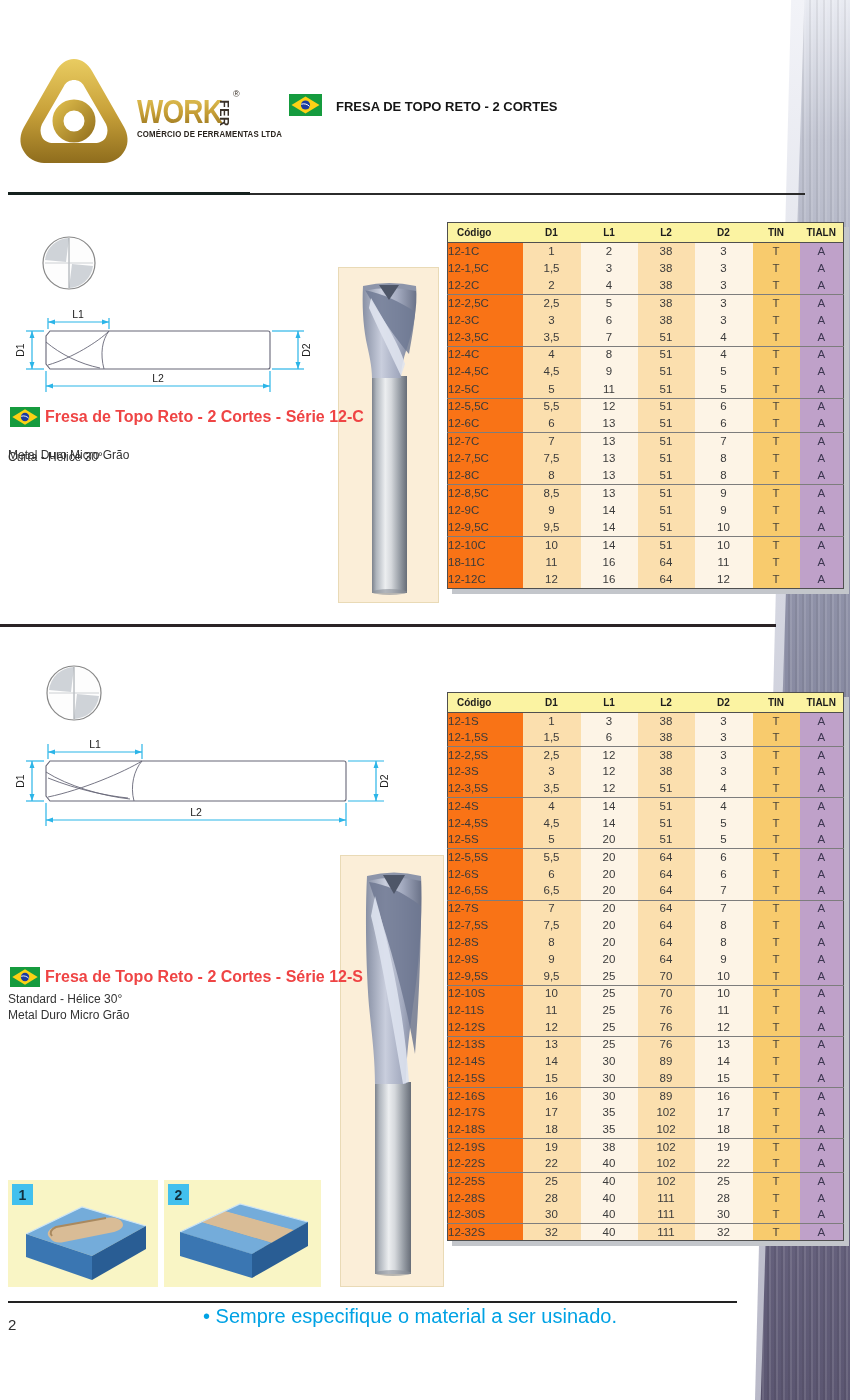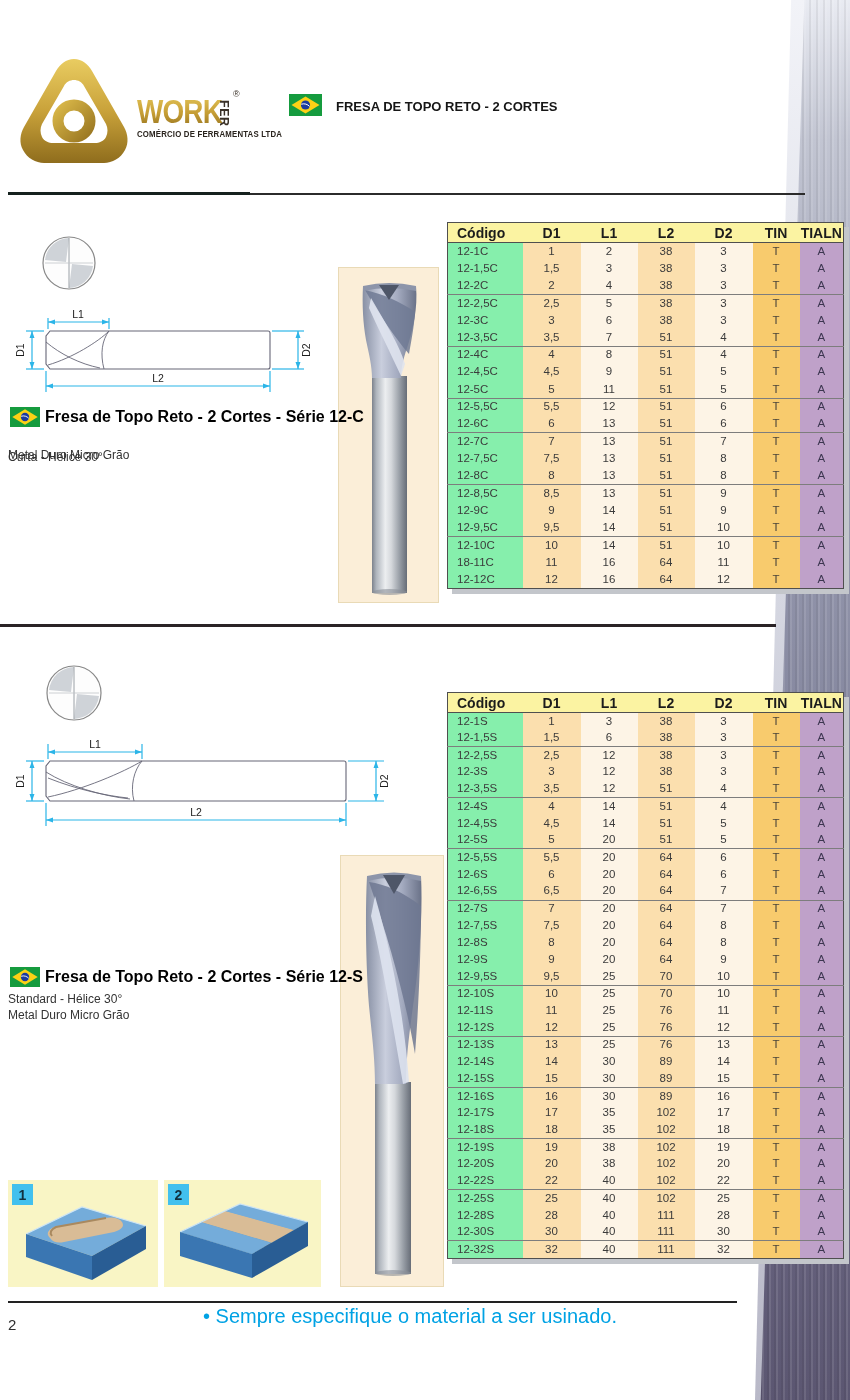--- a/index.html
+++ b/index.html
@@ -41,21 +41,21 @@
   }
   .logo-reg { position:absolute; left:233px; top:89px; font-size:9px; color:#3a3128; }
   .logo-sub {
     position:absolute; left:137px; top:129px; font-size:8.5px; font-weight:bold; color:#2a241e;
     transform:scaleX(.92); transform-origin:left top; white-space:nowrap; letter-spacing:.2px;
   }
   .flag { position:absolute; }
   #title-flag { left:289px; top:94px; }
   .page-title { position:absolute; left:336px; top:99px; font-size:13px; font-weight:bold; color:#161616; }
   
-  .sec-title { position:absolute; font-size:16px; font-weight:bold; color:#000000; }
+  .sec-title { position:absolute; font-size:16px; font-weight:bold; color:#ef4444; }
   .sec-sub   { position:absolute; font-size:12px; color:#333; }
   #flag-s1 { left:10px; top:407px; }
   #s1-title { left:45px; top:408px; }
   #s1-sub1 { left:8px; top:432px;margin-top:18px; }
   #s1-sub2 { left:8px; top:448px; }
   #flag-s2 { left:10px; top:967px; }
   #s2-title { left:45px; top:968px; }
   #s2-sub1 { left:8px; top:992px; }
   #s2-sub2 { left:8px; top:1008px; }
   
@@ -68,30 +68,30 @@
   #photo-1 { left:338px; top:267px; width:101px; height:336px; }
   #photo-2 { left:340px; top:855px; width:104px; height:432px; }
   
   .spec-table {
     position:absolute; border-collapse:collapse; table-layout:fixed;
     border:1.5px solid #4f4f4f; box-shadow:5px 5px 0 #c3c6cb; background:#fff;
   }
   #table-1 { left:447px; top:222px; width:396px; }
   #table-2 { left:447px; top:692px; width:396px; }
   .spec-table th {
-    background:#fbf3a2; font-size:14px; font-weight:bold; color:#1c1c1c;
+    background:#fbf3a2; font-size:10px; font-weight:bold; color:#1c1c1c;
     height:20px; text-align:center; border-bottom:1.5px solid #4f4f4f; line-height:1;
   }
   .spec-table th:first-child { text-align:left; padding-left:9px; }
   .spec-table td {
     font-size:11.5px; color:#3b3b3b; text-align:center; line-height:1; padding:0;
   }
   #table-1 td { height:17.3px; }
   #table-2 td { height:17.06px; }
-  .spec-table td:first-child { text-align:left; padding-left:9px; background:#86efac; }
+  .spec-table td:first-child { text-align:left; background:#f97316; }
   .spec-table td.c1, .spec-table td.c3 { background:#fbdfae; }
   .spec-table td.c2, .spec-table td.c4 { background:#fdf4e6; }
   .spec-table td.c5 { background:#f8cb6d; color:#4a453a; }
   .spec-table td.c6 { background:#bfa1c9; color:#3c3650; }
   .spec-table tr.g td { border-top:1px solid #7d7d7d; }
   
   .app-panel { position:absolute; background:#f9f5c5; }
   #app-1 { left:8px;   top:1180px; width:150px; height:107px; }
   #app-2 { left:164px; top:1180px; width:157px; height:107px; }
   .app-badge {
@@ -777,29 +777,20 @@
         <tr class="g">
           <td class="c0">12-19S</td>
           <td class="c1">19</td>
           <td class="c2">38</td>
           <td class="c3">102</td>
           <td class="c4">19</td>
           <td class="c5">T</td>
           <td class="c6">A</td>
         </tr>
         <tr>
-          <td class="c0">12-20S</td>
-          <td class="c1">20</td>
-          <td class="c2">38</td>
-          <td class="c3">102</td>
-          <td class="c4">20</td>
-          <td class="c5">T</td>
-          <td class="c6">A</td>
-        </tr>
-        <tr>
           <td class="c0">12-22S</td>
           <td class="c1">22</td>
           <td class="c2">40</td>
           <td class="c3">102</td>
           <td class="c4">22</td>
           <td class="c5">T</td>
           <td class="c6">A</td>
         </tr>
         <tr class="g">
           <td class="c0">12-25S</td>

